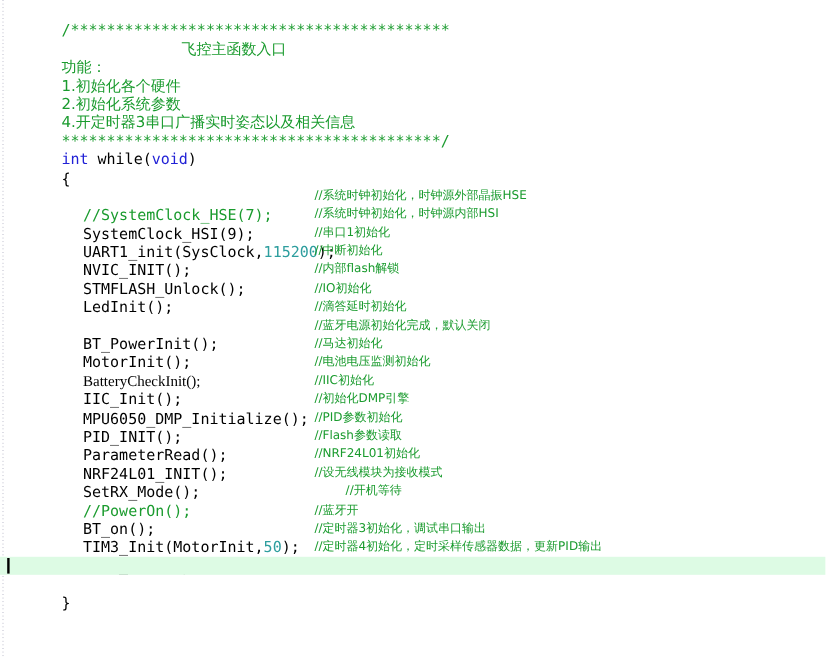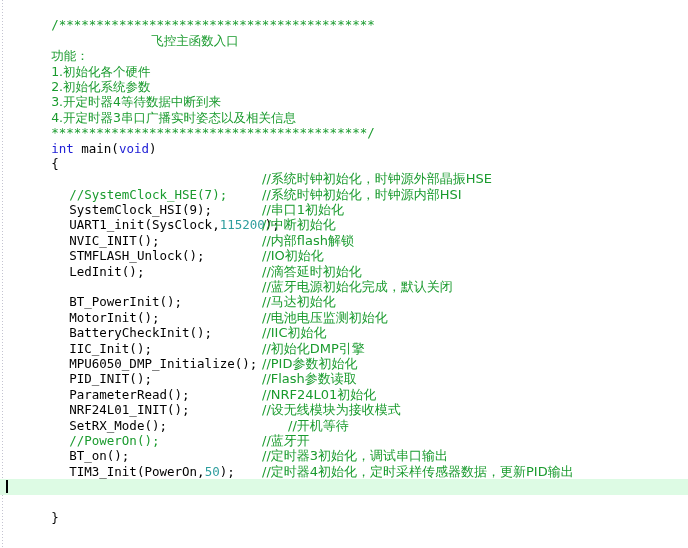--- a/index.html
+++ b/index.html
@@ -61,21 +61,21 @@
     display: inline-block;
     white-space: pre;
   }
 
   
   .cmt-col {
     position: absolute;
     left: 262px;
     top: 0;
     white-space: pre;
-    font-size: 13px;
+    font-size: 10px;
     line-height: 15.4px;
   }
   .cmt-col.indent1 { left: 288px; }
   .cmt-col.indent2 { left: 276px; }
 
   
   .t-plain   { color: #000000; }
   .t-kw      { color: #2121d6; }
   .t-num     { color: #2e9e9e; }
   .t-cmt     { color: #1a9b2e; }
@@ -119,32 +119,29 @@
     <div class="line cmtline">
       <span class="code-part cjk">功能：</span>
     </div>
     <div class="line cmtline">
       <span class="code-part cjk">1.初始化各个硬件</span>
     </div>
     <div class="line cmtline">
       <span class="code-part cjk">2.初始化系统参数</span>
     </div>
     <div class="line cmtline">
-      <span class="code-part cjk">3.开定时器4等待数据中断到来</span>
-    </div>
-    <div class="line cmtline">
       <span class="code-part cjk">4.开定时器3串口广播实时姿态以及相关信息</span>
     </div>
 
     <div class="line cmtline">
       <span class="code-part">******************************************/</span>
     </div>
 
     <div class="line">
-      <span class="code-part t-kw">int</span><span class="code-part t-plain"> main(</span><span class="code-part t-kw">void</span><span class="code-part t-plain">)</span>
+      <span class="code-part t-kw">int</span><span class="code-part t-plain"> while(</span><span class="code-part t-kw">void</span><span class="code-part t-plain">)</span>
     </div>
 
     <div class="line">
       <span class="code-part t-plain">{</span>
     </div>
 
     <div class="line">&nbsp;</div>
 
     <div class="line">
       <span class="code-part t-cmt" style="padding-left:18px;">//SystemClock_HSE(7);</span>
@@ -175,21 +172,21 @@
     </div>
     <div class="line">
       <span class="code-part t-plain" style="padding-left:18px;">BT_PowerInit();</span>
       <span class="cmt-col t-cmt-cn">//蓝牙电源初始化完成，默认关闭</span>
     </div>
     <div class="line">
       <span class="code-part t-plain" style="padding-left:18px;">MotorInit();</span>
       <span class="cmt-col t-cmt-cn">//马达初始化</span>
     </div>
     <div class="line">
-      <span class="code-part t-plain" style="padding-left:18px;">BatteryCheckInit();</span>
+      <span class="code-part t-plain" style="padding-left:18px;font-family:Liberation Serif, serif;">BatteryCheckInit();</span>
       <span class="cmt-col t-cmt-cn">//电池电压监测初始化</span>
     </div>
     <div class="line">
       <span class="code-part t-plain" style="padding-left:18px;">IIC_Init();</span>
       <span class="cmt-col t-cmt-cn">//IIC初始化</span>
     </div>
     <div class="line">
       <span class="code-part t-plain" style="padding-left:18px;">MPU6050_DMP_Initialize();</span>
       <span class="cmt-col t-cmt-cn">//初始化DMP引擎</span>
     </div>
@@ -211,21 +208,21 @@
     </div>
     <div class="line">
       <span class="code-part t-cmt" style="padding-left:18px;">//PowerOn();</span>
       <span class="cmt-col indent1 t-cmt-cn">//开机等待</span>
     </div>
     <div class="line">
       <span class="code-part t-plain" style="padding-left:18px;">BT_on();</span>
       <span class="cmt-col t-cmt-cn">//蓝牙开</span>
     </div>
     <div class="line">
-      <span class="code-part t-plain" style="padding-left:18px;">TIM3_Init(PowerOn,</span><span class="code-part t-num">50</span><span class="code-part t-plain">);</span>
+      <span class="code-part t-plain" style="padding-left:18px;">TIM3_Init(MotorInit,</span><span class="code-part t-num">50</span><span class="code-part t-plain">);</span>
       <span class="cmt-col t-cmt-cn">//定时器3初始化，调试串口输出</span>
     </div>
     <div class="line">
       <span class="code-part t-plain" style="padding-left:18px;">TIM4_Init(SysClock,</span><span class="code-part t-num">1000</span><span class="code-part t-plain">);</span>
       <span class="cmt-col t-cmt-cn">//定时器4初始化，定时采样传感器数据，更新PID输出</span>
     </div>
 
 
     <div class="line current">
       <span id="caret"></span>

